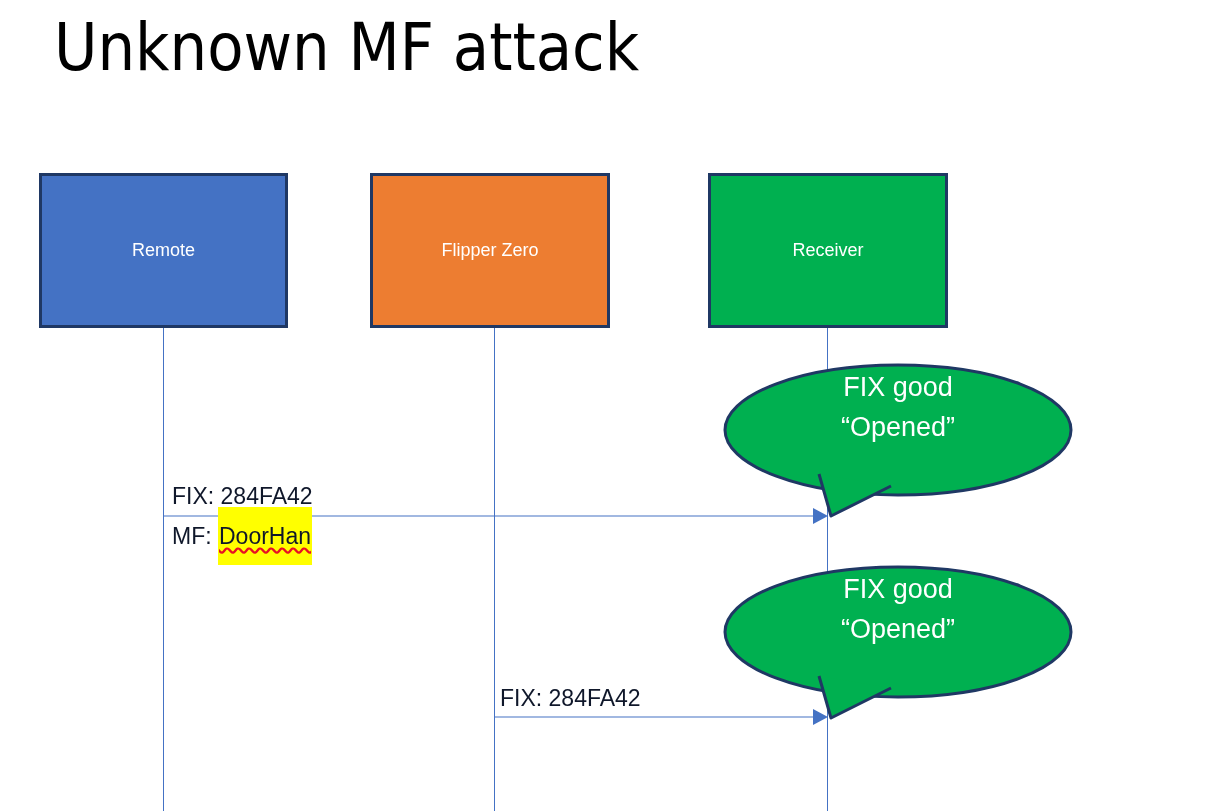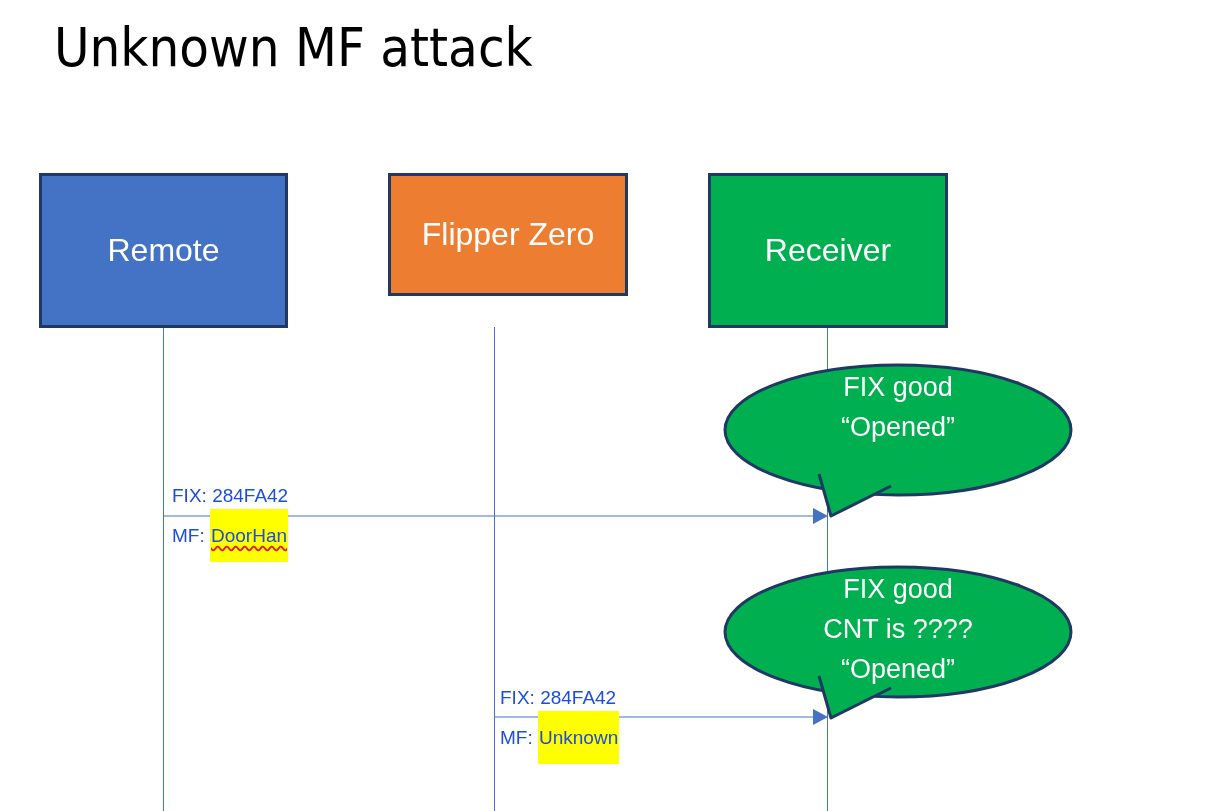--- a/index.html
+++ b/index.html
@@ -20,21 +20,21 @@
     overflow: hidden;
   }
 
   
   #slide-title {
     position: absolute;
     left: 54px;
     top: 8px;
     width: 1000px;
     font-family: "DejaVu Sans Condensed", "Liberation Sans", sans-serif;
-    font-size: 54px;
+    font-size: 66px;
     font-weight: 300;
     font-stretch: condensed;
     line-height: 80px;
     color: #000000;
     letter-spacing: 0px;
     white-space: nowrap;
   }
 
   
   .lifeline {
@@ -47,21 +47,21 @@
   .actor-box {
     position: absolute;
     box-sizing: border-box;
     border: 3px solid #1F3864;
     display: flex;
     align-items: center;
     justify-content: center;
   }
   .actor-label {
     font-family: "Liberation Sans", sans-serif;
-    font-size: 32px;
+    font-size: 18px;
     font-weight: 400;
     color: #ffffff;
     line-height: 1.1;
     text-align: center;
     white-space: nowrap;
   }
 
   
   .msg-arrow {
     position: absolute;
@@ -84,23 +84,23 @@
     border-top: 8px solid transparent;
     border-bottom: 8px solid transparent;
     border-left: 15px solid #4472C4;
     transform: translateY(-50%);
   }
 
   
   .msg-text {
     position: absolute;
     font-family: "Liberation Sans", sans-serif;
-    font-size: 19px;
+    font-size: 23px;
     line-height: 40px;
-    color: #1d4ed8;
+    color: #0f172a;
     white-space: nowrap;
   }
   .msg-text .line { display: block; }
   .hl {
     background: #FFFF00;
     padding: 16px 1px;
   }
   .sq {
     text-decoration: underline wavy #E81123;
     text-decoration-skip-ink: none;
@@ -139,21 +139,21 @@
   <div id="slide-title">Unknown MF attack</div>
 
   <div class="lifeline" style="left:163px; top:327px; height:484px;"></div>
   <div class="lifeline" style="left:494px; top:327px; height:484px;"></div>
   <div class="lifeline" style="left:827px; top:327px; height:484px;"></div>
 
   <div class="actor-box" style="left:39px; top:173px; width:249px; height:155px; background:#4472C4;">
     <span class="actor-label">Remote</span>
   </div>
 
-  <div class="actor-box" style="left:388px; top:173px; width:240px; height:123px; background:#ED7D31;">
+  <div class="actor-box" style="left:370px; top:173px; width:240px; height:155px; background:#ED7D31;">
     <span class="actor-label">Flipper Zero</span>
   </div>
 
   <div class="actor-box" style="left:708px; top:173px; width:240px; height:155px; background:#00B050;">
     <span class="actor-label">Receiver</span>
   </div>
 
   <div class="msg-arrow" style="left:163px; top:515px; width:665px;">
     <div class="shaft" style="width:652px;"></div>
     <div class="head"></div>
@@ -164,21 +164,20 @@
     <span class="line"><span>MF: </span><span class="hl sq">DoorHan</span></span>
   </div>
 
   <div class="msg-arrow" style="left:494px; top:716px; width:334px;">
     <div class="shaft" style="width:321px;"></div>
     <div class="head"></div>
   </div>
 
   <div class="msg-text" style="left:500px; top:678px;">
     <span class="line"><span>FIX: </span><span>284FA42</span></span>
-    <span class="line"><span>MF: </span><span class="hl">Unknown</span></span>
   </div>
 
   <div class="callout" style="left:723px; top:362px; width:350px; height:155px;">
     <svg width="350" height="158" viewBox="0 0 350 158">
       <path d="M 120 144 L 104 118 L 94 90 Z" fill="#00B050" stroke="#1F3864" stroke-width="3" stroke-linejoin="round"></path>
       <ellipse cx="175" cy="68" rx="173" ry="65" fill="#00B050" stroke="#1F3864" stroke-width="3"></ellipse>
       <path d="M 96 112 L 108 154 L 168 124" fill="#00B050" stroke="#1F3864" stroke-width="3" stroke-linejoin="round"></path>
     </svg>
     <div class="callout-text" style="top:5px;">
       <span class="line">FIX good</span>
@@ -187,18 +186,17 @@
   </div>
 
   <div class="callout" style="left:723px; top:564px; width:350px; height:155px;">
     <svg width="350" height="158" viewBox="0 0 350 158">
       <path d="M 120 144 L 104 118 L 94 90 Z" fill="#00B050" stroke="#1F3864" stroke-width="3" stroke-linejoin="round"></path>
       <ellipse cx="175" cy="68" rx="173" ry="65" fill="#00B050" stroke="#1F3864" stroke-width="3"></ellipse>
       <path d="M 96 112 L 108 154 L 168 124" fill="#00B050" stroke="#1F3864" stroke-width="3" stroke-linejoin="round"></path>
     </svg>
     <div class="callout-text" style="top:5px;">
       <span class="line">FIX good</span>
-      <span class="line">CNT is ????</span>
       <span class="line">“Opened”</span>
     </div>
   </div>
 
 </div>
 
 </body></html>

